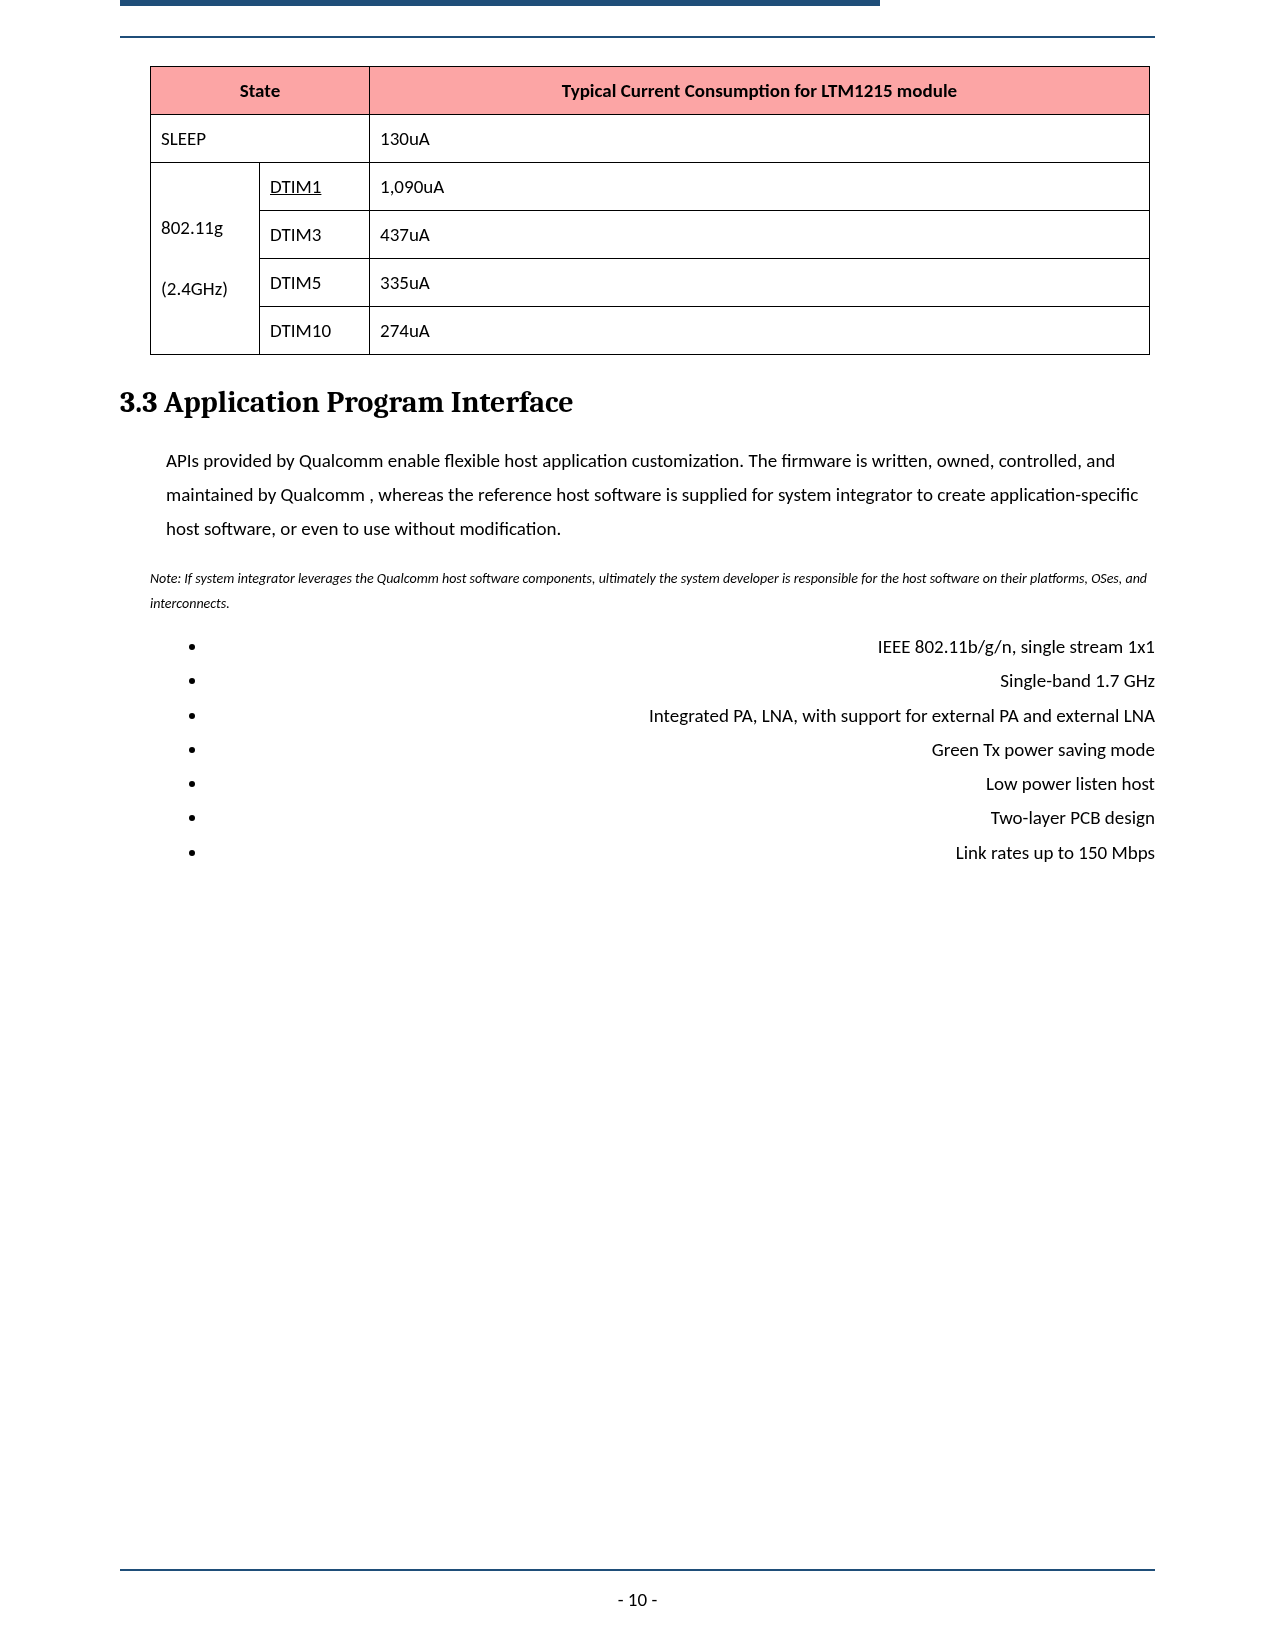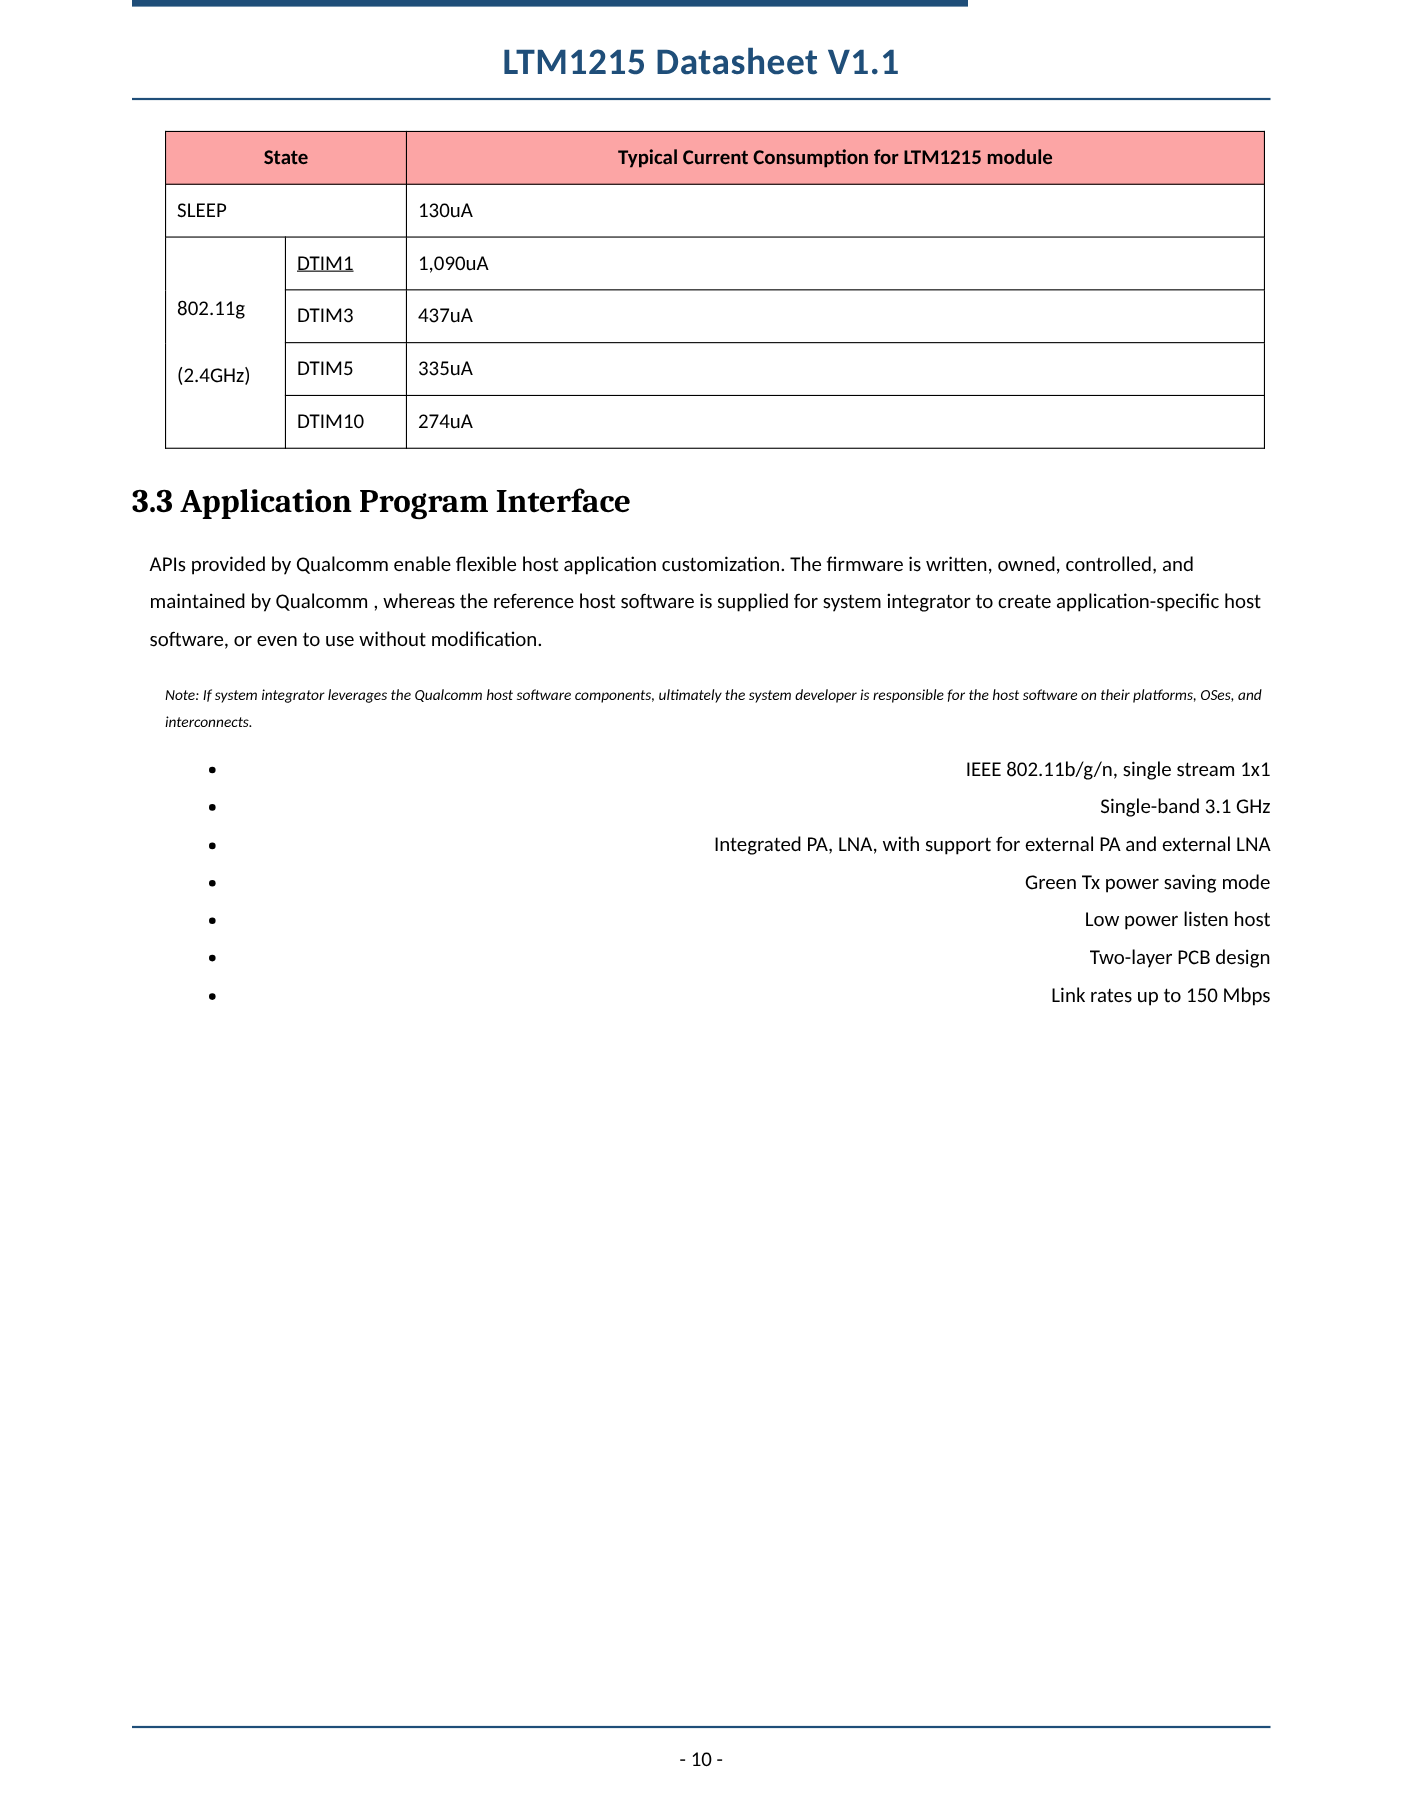--- a/index.html
+++ b/index.html
@@ -63,21 +63,21 @@
     line-height: 1.6;
   }
   h2 {
     font-family: Cambria, Georgia, serif;
     color: #000000;
     font-size: 30px;
     margin: 30px 0 24px 0;
     font-weight: bold;
   }
   .body-text {
-    margin-left: 16px;
+    margin-left: 46px;
     font-size: 19px;
     line-height: 1.8;
   }
   .note {
     margin-left: 30px;
     font-size: 14px;
     line-height: 1.8;
     font-style: italic;
     margin-top: 16px;
   }
@@ -106,21 +106,20 @@
     text-align: center;
     font-size: 19px;
   }
 </style>
 </head>
 <body>
 
 <div class="page">
   <div class="top-accent"></div>
 
-  <div class="doc-title">LTM1215 Datasheet V1.1</div>
   <hr class="title-rule">
 
   <div class="tbl-wrap">
     <table>
       <thead>
         <tr>
           <th colspan="2" class="col-state">State</th>
           <th class="col-val">Typical Current Consumption for LTM1215 module</th>
         </tr>
       </thead>
@@ -153,21 +152,21 @@
       </tbody>
     </table>
   </div>
 
   <h2>3.3 Application Program Interface</h2>
   <p class="body-text">APIs provided by Qualcomm enable flexible host application customization. The firmware is written, owned, controlled, and maintained by Qualcomm , whereas the reference host software is supplied for system integrator to create application-specific host software, or even to use without modification.</p>
   <p class="note">Note: If system integrator leverages the Qualcomm host software components, ultimately the system developer is responsible for the host software on their platforms, OSes, and interconnects.</p>
 
   <ul class="features">
     <li>IEEE 802.11b/g/n, single stream 1x1</li>
-    <li>Single-band 3.1 GHz</li>
+    <li>Single-band 1.7 GHz</li>
     <li>Integrated PA, LNA, with support for external PA and external LNA</li>
     <li>Green Tx power saving mode</li>
     <li>Low power listen host</li>
     <li>Two-layer PCB design</li>
     <li>Link rates up to 150 Mbps</li>
   </ul>
 
   <div class="footer-rule"></div>
   <div class="page-num">- 10 -</div>
 </div>

